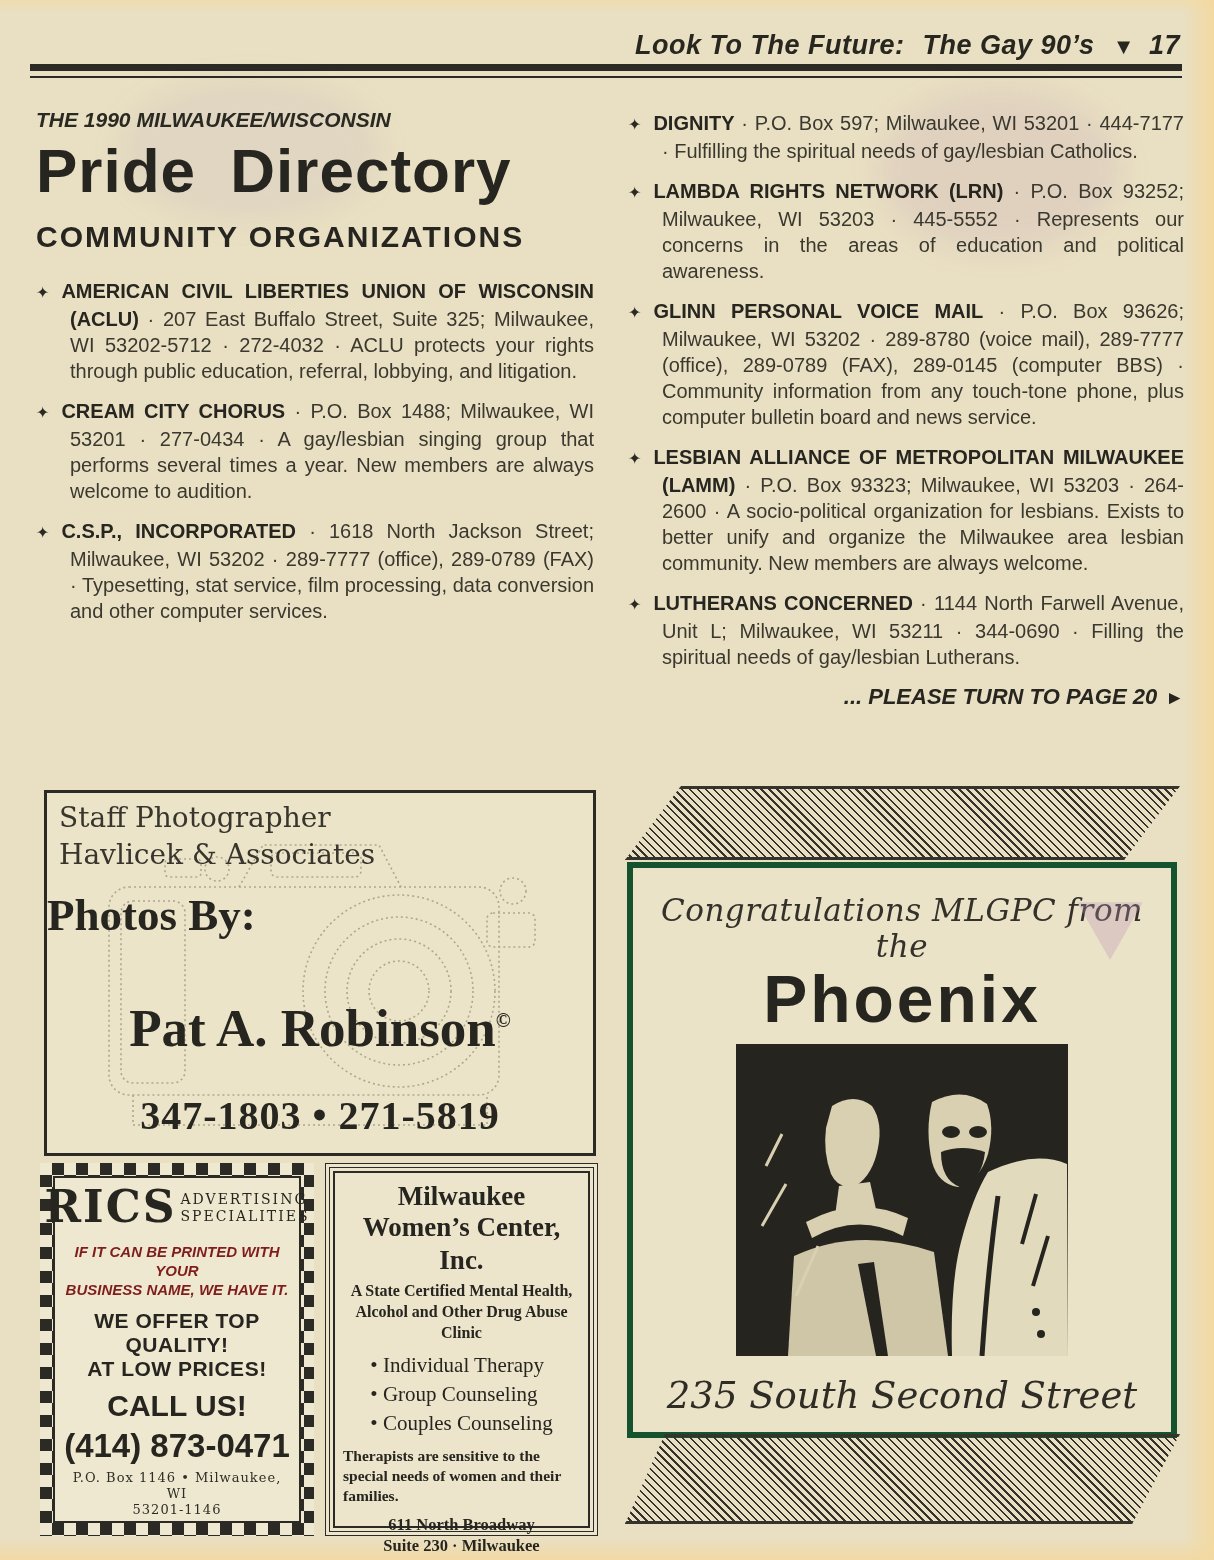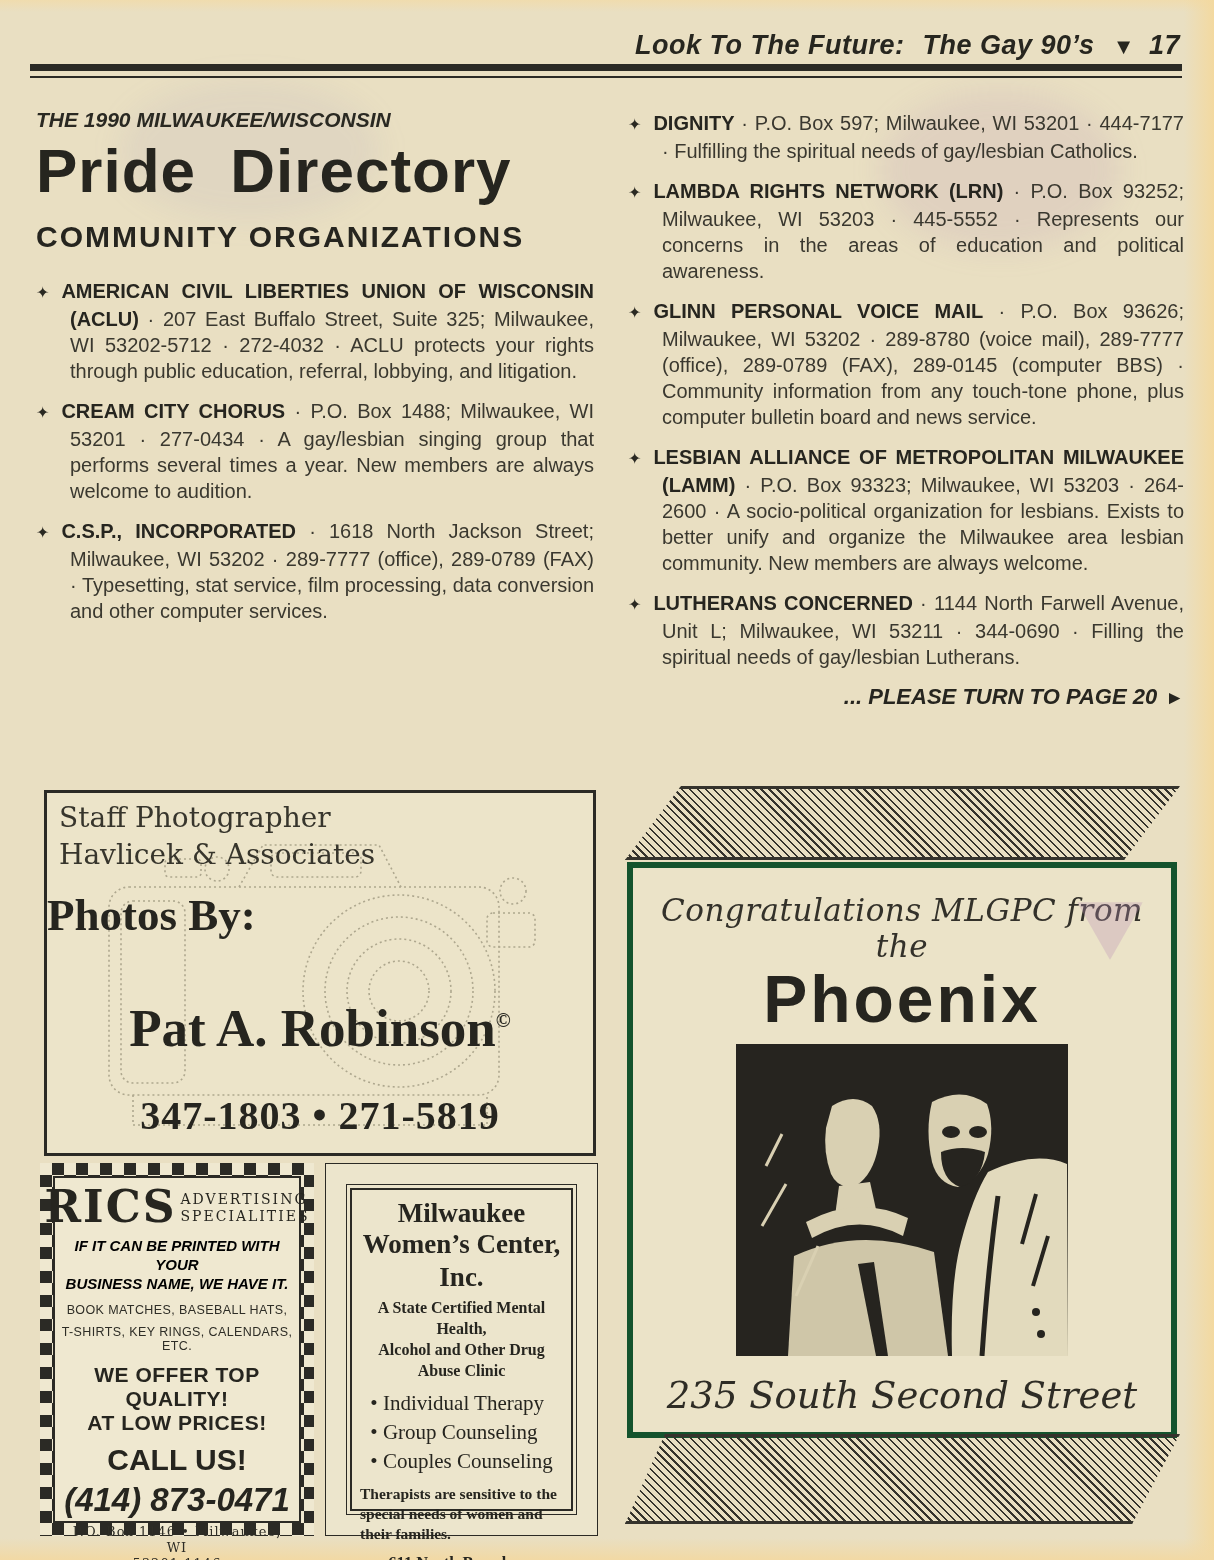--- a/index.html
+++ b/index.html
@@ -47,30 +47,30 @@
                  font-family:"Liberation Serif",serif;font-weight:bold;font-size:40px;color:#26251f;letter-spacing:1px;}
 
   
   .rics-ad{position:absolute;left:40px;top:1163px;width:274px;height:373px;
            background:repeating-conic-gradient(#2b2a25 0% 25%,#efe8d0 0% 50%) 0 0/24px 24px;padding:13px;box-sizing:border-box;}
   .rics-in{background:#efe8d0;border:2px solid #2b2a25;height:100%;box-sizing:border-box;
            padding:6px 6px;text-align:center;display:flex;flex-direction:column;}
   .rics-brand-row{display:flex;justify-content:center;align-items:flex-start;}
   .rics-brand{font-family:"DejaVu Serif",serif;font-weight:bold;font-size:44px;line-height:46px;letter-spacing:2px;color:#26251f;}
   .rics-suffix{font-family:"DejaVu Serif",serif;font-size:14px;line-height:17px;letter-spacing:2px;text-align:left;margin:7px 0 0 4px;color:#26251f;}
-  .rics-tagline{font-weight:bold;font-style:italic;font-size:15px;line-height:19px;margin-top:6px;color:#000000;}
+  .rics-tagline{font-weight:bold;font-style:italic;font-size:15px;line-height:19px;margin-top:12px;color:#7f1d1d;}
   .rics-items{font-size:12.5px;letter-spacing:.4px;margin-top:10px;color:#2e2d26;}
   .rics-items .l2{margin-top:8px;}
   .rics-quality{font-weight:bold;font-size:21px;line-height:24px;margin-top:10px;color:#26251f;letter-spacing:.5px;}
   .rics-call{font-weight:bold;font-size:30px;line-height:32px;margin-top:9px;color:#26251f;}
-  .rics-phone{font-weight:bold;font-size:33px;line-height:35px;margin-top:6px;color:#26251f;font-style:italic;}
+  .rics-phone{font-weight:bold;font-size:33px;line-height:35px;margin-top:6px;color:#26251f;}
   .rics-address{font-family:"DejaVu Serif",serif;font-size:13px;line-height:16px;letter-spacing:1px;margin-top:7px;color:#2e2d26;}
 
   
-  .wc-ad{position:absolute;left:325px;top:1163px;width:273px;height:373px;border:1px solid #2b2a25;padding:20px;box-sizing:border-box;background:#ece5cc;}
+  .wc-ad{position:absolute;left:325px;top:1163px;width:273px;height:373px;border:1px solid #2b2a25;padding:3px;box-sizing:border-box;background:#ece5cc;}
   .wc-b2{border:1px solid #2b2a25;height:100%;box-sizing:border-box;padding:3px;}
   .wc-in{border:2px solid #2b2a25;height:100%;box-sizing:border-box;text-align:center;
          font-family:"Liberation Serif",serif;color:#26251f;padding:8px 8px;display:flex;flex-direction:column;}
   .wc-t1{font-weight:bold;font-size:27px;line-height:30px;}
   .wc-t2{font-weight:bold;font-size:27px;line-height:33px;}
   .wc-sub{font-weight:bold;font-size:16px;line-height:21px;margin-top:3px;}
   .wc-services{display:inline-block;text-align:left;margin:8px auto 0;font-size:21px;line-height:29px;}
   .wc-note{font-weight:bold;font-size:15.5px;line-height:20px;text-align:left;margin-top:8px;}
   .wc-addr{font-weight:bold;font-size:16.5px;line-height:21px;margin-top:8px;}
   .wc-phone{font-weight:bold;font-size:24px;margin-top:2px;}
@@ -185,24 +185,20 @@
       <div class="rics-brand-row">
         <span class="rics-brand">RICS</span>
         <span class="rics-suffix">
           <div>ADVERTISING</div>
           <div>SPECIALITIES</div>
         </span>
       </div>
       <div class="rics-tagline">
         <div>IF IT CAN BE PRINTED WITH YOUR</div>
         <div>BUSINESS NAME, WE HAVE IT.</div>
-      </div>
-      <div class="rics-items">
-        <div>BOOK MATCHES, BASEBALL HATS,</div>
-        <div class="l2">T-SHIRTS, KEY RINGS, CALENDARS, ETC.</div>
       </div>
       <div class="rics-quality">
         <div>WE OFFER TOP QUALITY!</div>
         <div>AT LOW PRICES!</div>
       </div>
       <div class="rics-call">CALL US!</div>
       <div class="rics-phone">(414) 873-0471</div>
       <div class="rics-address">
         <div>P.O. Box 1146 • Milwaukee, WI</div>
         <div>53201-1146</div>

